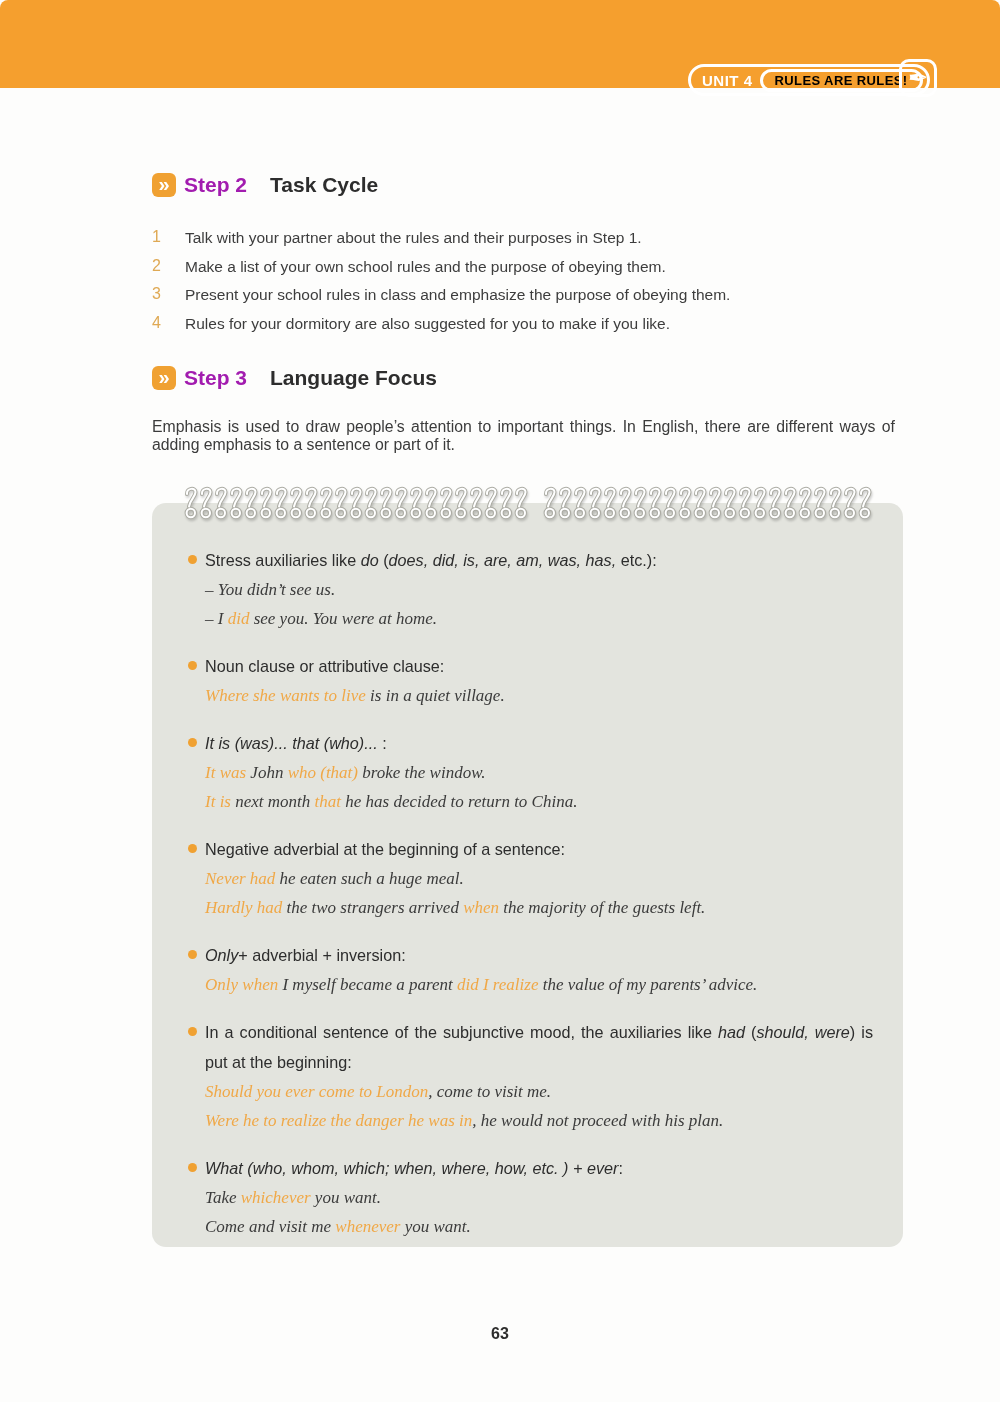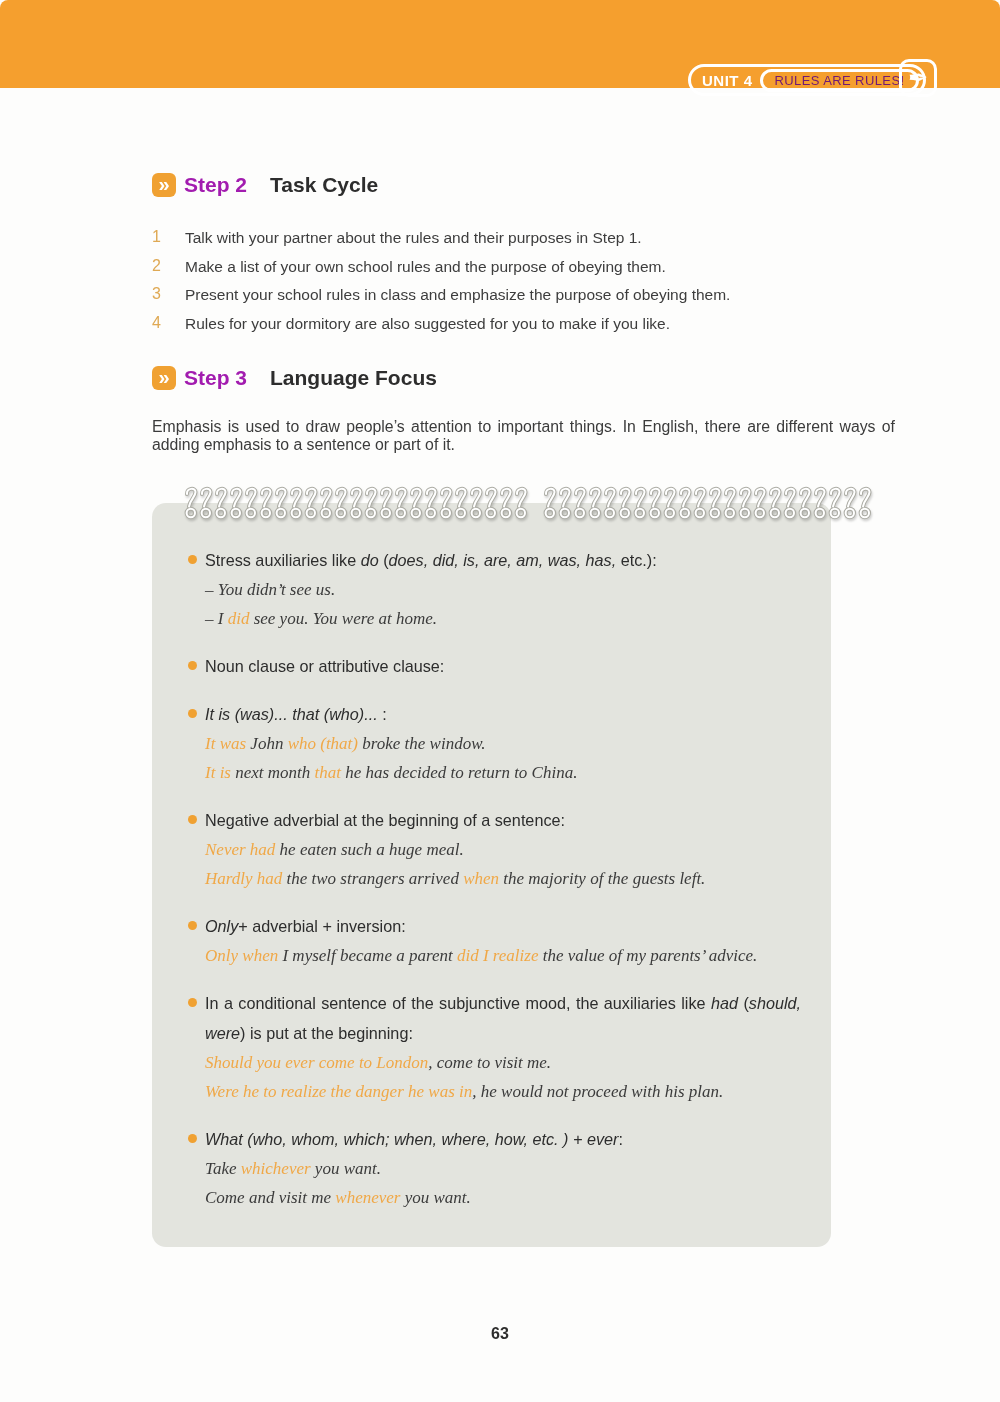--- a/index.html
+++ b/index.html
@@ -5,41 +5,41 @@
   html,body{margin:0;padding:0;background:#ffffff;}
   .page{position:relative;width:1000px;height:1402px;background:#fdfdfc;overflow:hidden;
         font-family:"Liberation Sans",sans-serif;}
   
   .band{position:absolute;left:0;top:0;width:1000px;height:88px;background:#F59F2E;
         border-radius:8px 8px 0 0;}
   .unit-badge{position:absolute;left:688px;top:64px;height:32px;display:inline-flex;
         align-items:center;gap:7px;border:3px solid #fff;border-radius:18px;
         padding:0 4px 0 11px;box-sizing:border-box;}
   .unit-label{color:#fff;font-weight:800;font-size:15px;letter-spacing:.5px;white-space:nowrap;}
-  .unit-pill{border:3px solid #fff;border-radius:13px;padding:1px 12px;color:#701a75;
-        font-weight:400;font-size:13px;letter-spacing:.4px;white-space:nowrap;}
+  .unit-pill{border:3px solid #fff;border-radius:13px;padding:1px 12px;color:#000000;
+        font-weight:700;font-size:13px;letter-spacing:.4px;white-space:nowrap;}
   .pen-box{position:absolute;left:899px;top:59px;width:38px;height:38px;border:3px solid #fff;
         border-radius:10px;box-sizing:border-box;display:flex;align-items:center;justify-content:center;}
   .pen-glyph{color:#fff;font-size:24px;line-height:1;transform:rotate(0deg);}
   
   .step-head{position:absolute;left:152px;display:flex;align-items:center;gap:8px;}
   .step-marker{width:24px;height:24px;background:#F0A132;border-radius:6px;color:#fff;
         font-weight:700;font-size:20px;line-height:23px;text-align:center;}
   .step-label{color:#a21caf;font-weight:700;font-size:21px;}
   .step-title{color:#2d2d2d;font-weight:700;font-size:21px;margin-left:15px;text-align:right;}
   
   .task-list{position:absolute;left:152px;top:228px;width:760px;}
   .task-row{display:flex;margin-bottom:8.5px;}
   .task-num{width:33px;color:#DFA954;font-size:16px;flex:none;}
   .task-text{color:#3d3d3d;font-size:15.5px;line-height:20px;}
   
   .intro{position:absolute;left:152px;top:418px;width:743px;color:#3b3b3b;font-size:15.8px;
         line-height:18px;text-align:justify;}
   
-  .focus-box{position:absolute;left:152px;top:503px;width:679px;height:744px;background:#E3E4DE;
+  .focus-box{position:absolute;left:152px;top:503px;width:751px;height:744px;background:#E3E4DE;
         border-radius:14px;box-sizing:border-box;padding:42px 30px 0 36px;}
   .spirals{position:absolute;left:183px;top:486px;display:flex;gap:14px;}
   .spiral-group{display:flex;}
   .spiral-group svg{display:block;filter:drop-shadow(1px 2px 1px rgba(0,0,0,0.18));}
   .fb-item{position:relative;padding-left:17px;margin-bottom:18px;}
   .fb-dot{position:absolute;left:0;top:10px;width:9px;height:9px;border-radius:50%;background:#F0A132;}
   .fb-head{color:#2d2d2d;font-size:16.2px;line-height:30px;text-align:justify;}
   .fb-ex{font-family:"Liberation Serif",serif;font-style:italic;font-size:17px;color:#3b3b3b;
         line-height:29px;}
   .seg-i{font-style:italic;}
@@ -103,20 +103,21 @@
     <div class="fb-item">
       <span class="fb-dot"></span>
       <div class="fb-head"><span class="seg-n">Stress auxiliaries like </span><span class="seg-i">do</span><span class="seg-n"> (</span><span class="seg-i">does, did, is, are, am, was, has,</span><span class="seg-n"> etc.):</span></div>
       <div class="fb-ex"><span class="seg-d">– You didn’t see us.</span></div>
       <div class="fb-ex"><span class="seg-d">– I </span><span class="seg-a">did</span><span class="seg-d"> see you. You were at home.</span></div>
     </div>
 
     <div class="fb-item">
       <span class="fb-dot"></span>
       <div class="fb-head"><span class="seg-n">Noun clause or attributive clause:</span></div>
+      <div class="fb-ex"><span class="seg-a">Where she wants to live</span><span class="seg-d"> is in a quiet village.</span></div>
     </div>
 
     <div class="fb-item">
       <span class="fb-dot"></span>
       <div class="fb-head"><span class="seg-i">It is (was)... that (who)...</span><span class="seg-n"> :</span></div>
       <div class="fb-ex"><span class="seg-a">It was</span><span class="seg-d"> John </span><span class="seg-a">who (that)</span><span class="seg-d"> broke the window.</span></div>
       <div class="fb-ex"><span class="seg-a">It is</span><span class="seg-d"> next month </span><span class="seg-a">that</span><span class="seg-d"> he has decided to return to China.</span></div>
     </div>
 
     <div class="fb-item">

